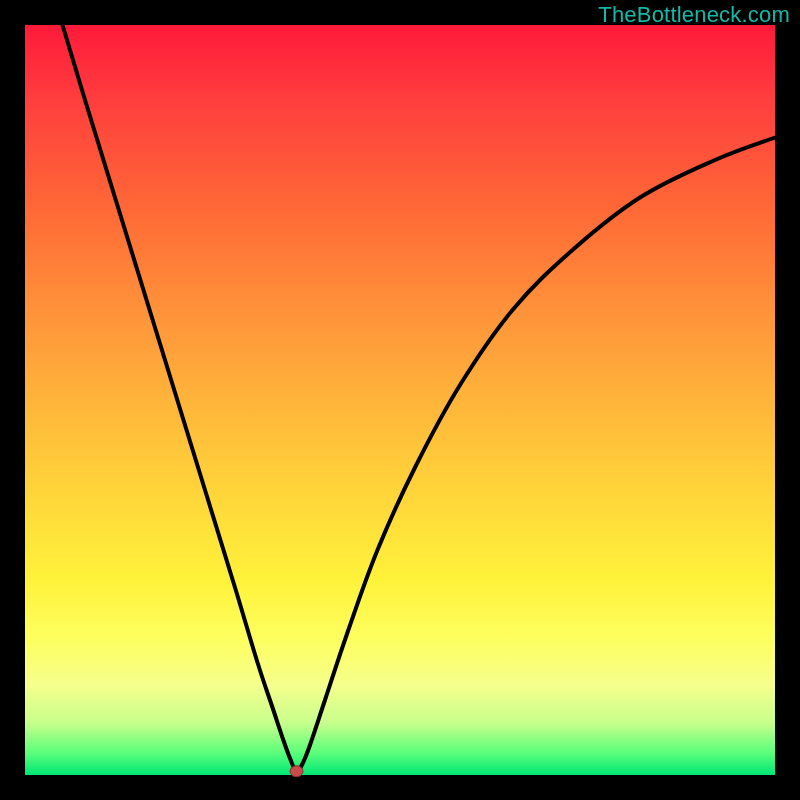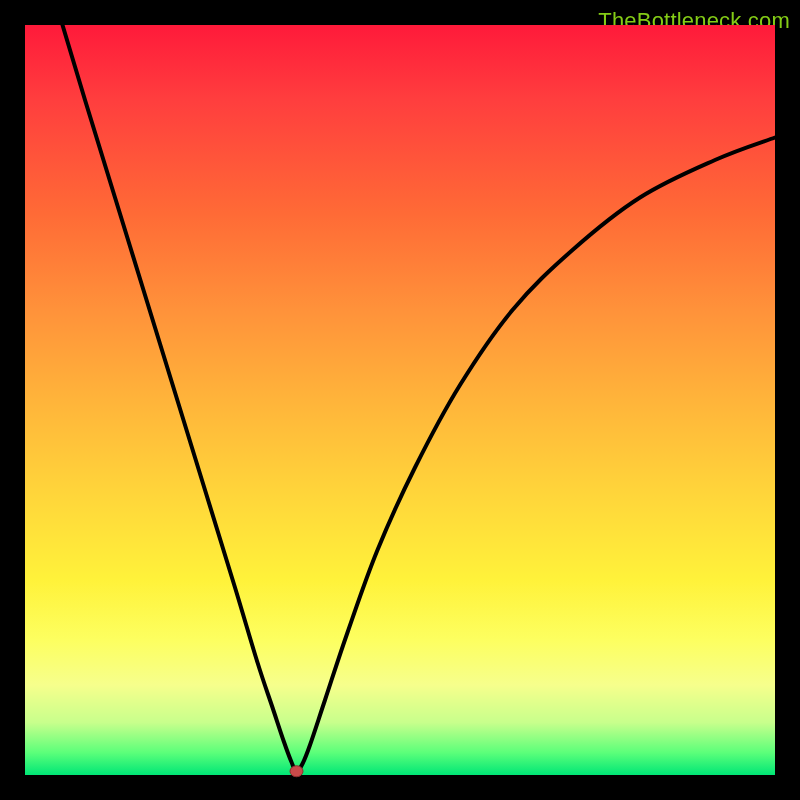--- a/index.html
+++ b/index.html
@@ -41,23 +41,23 @@
   .plot svg {
     position: absolute;
     left: 0;
     top: 0;
     width: 750px;
     height: 750px;
     overflow: visible;
   }
   .watermark {
     position: absolute;
-    top: 8px;
+    top: 2px;
     right: 10px;
-    color: #84cc16;
+    color: #14b8a6;
     font-size: 22px;
     font-weight: 500;
     letter-spacing: 0.2px;
     user-select: none;
     margin-left: 24px;
   }
 </style>
 </head>
 <body>
 

